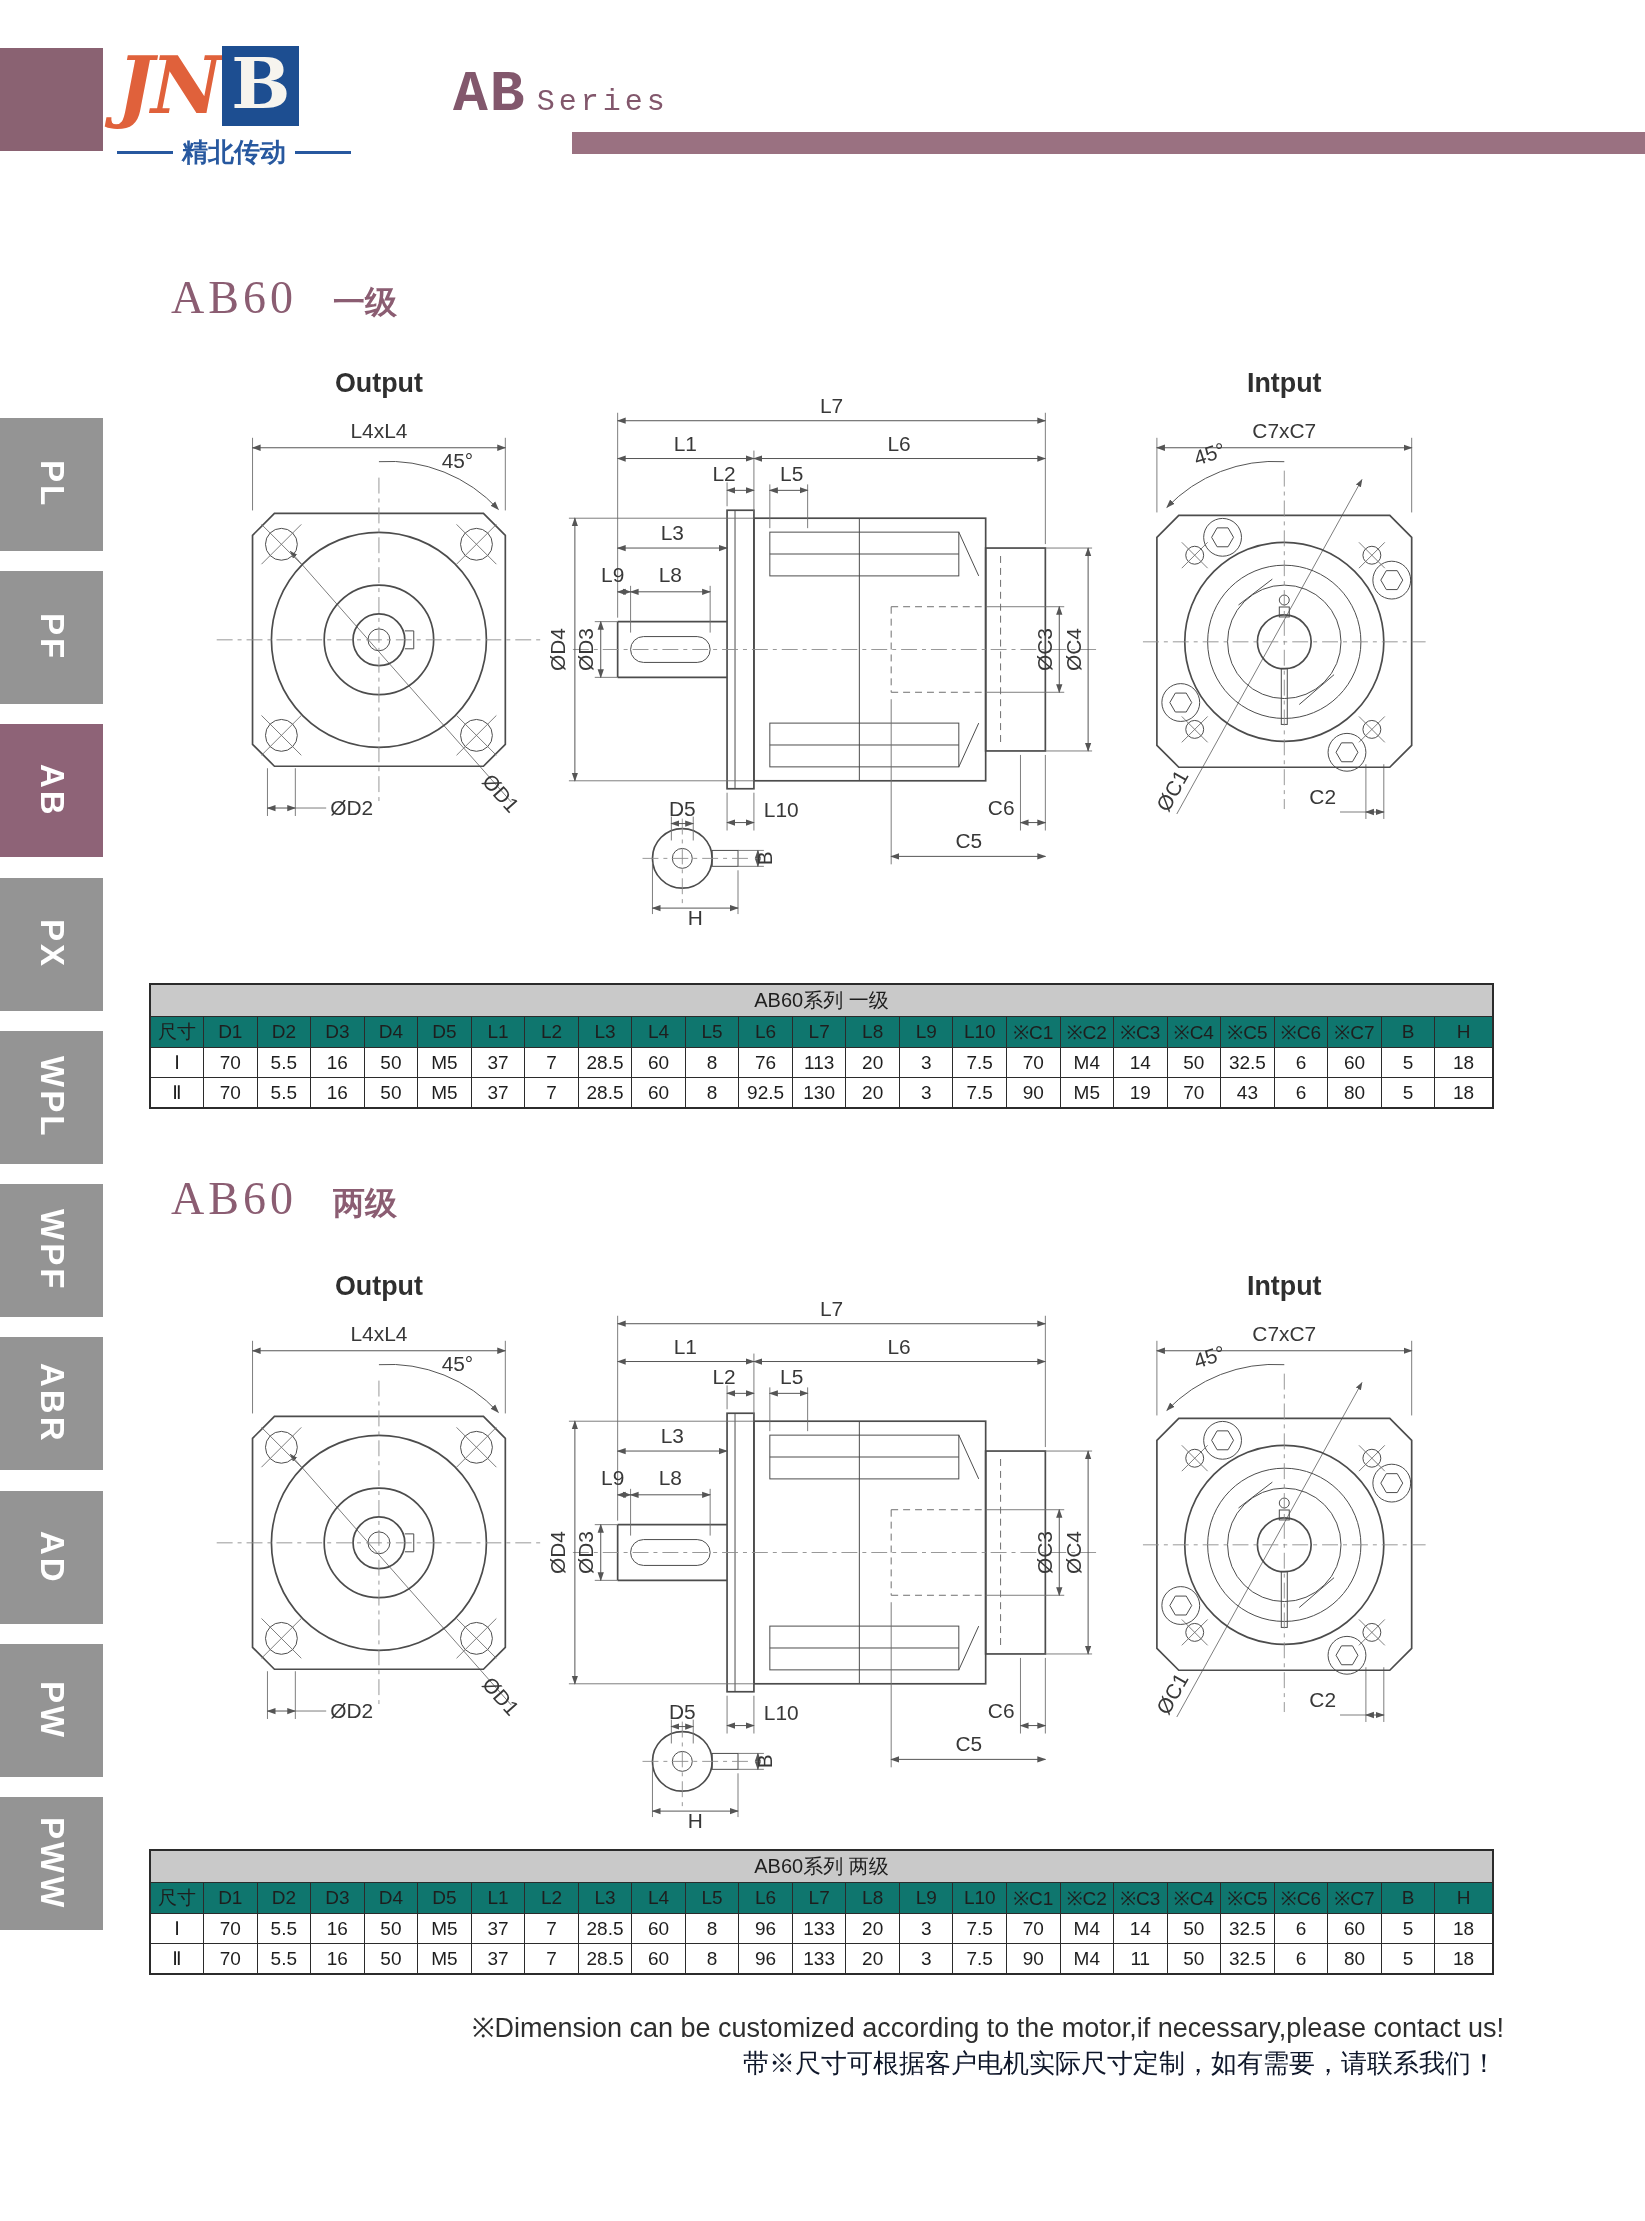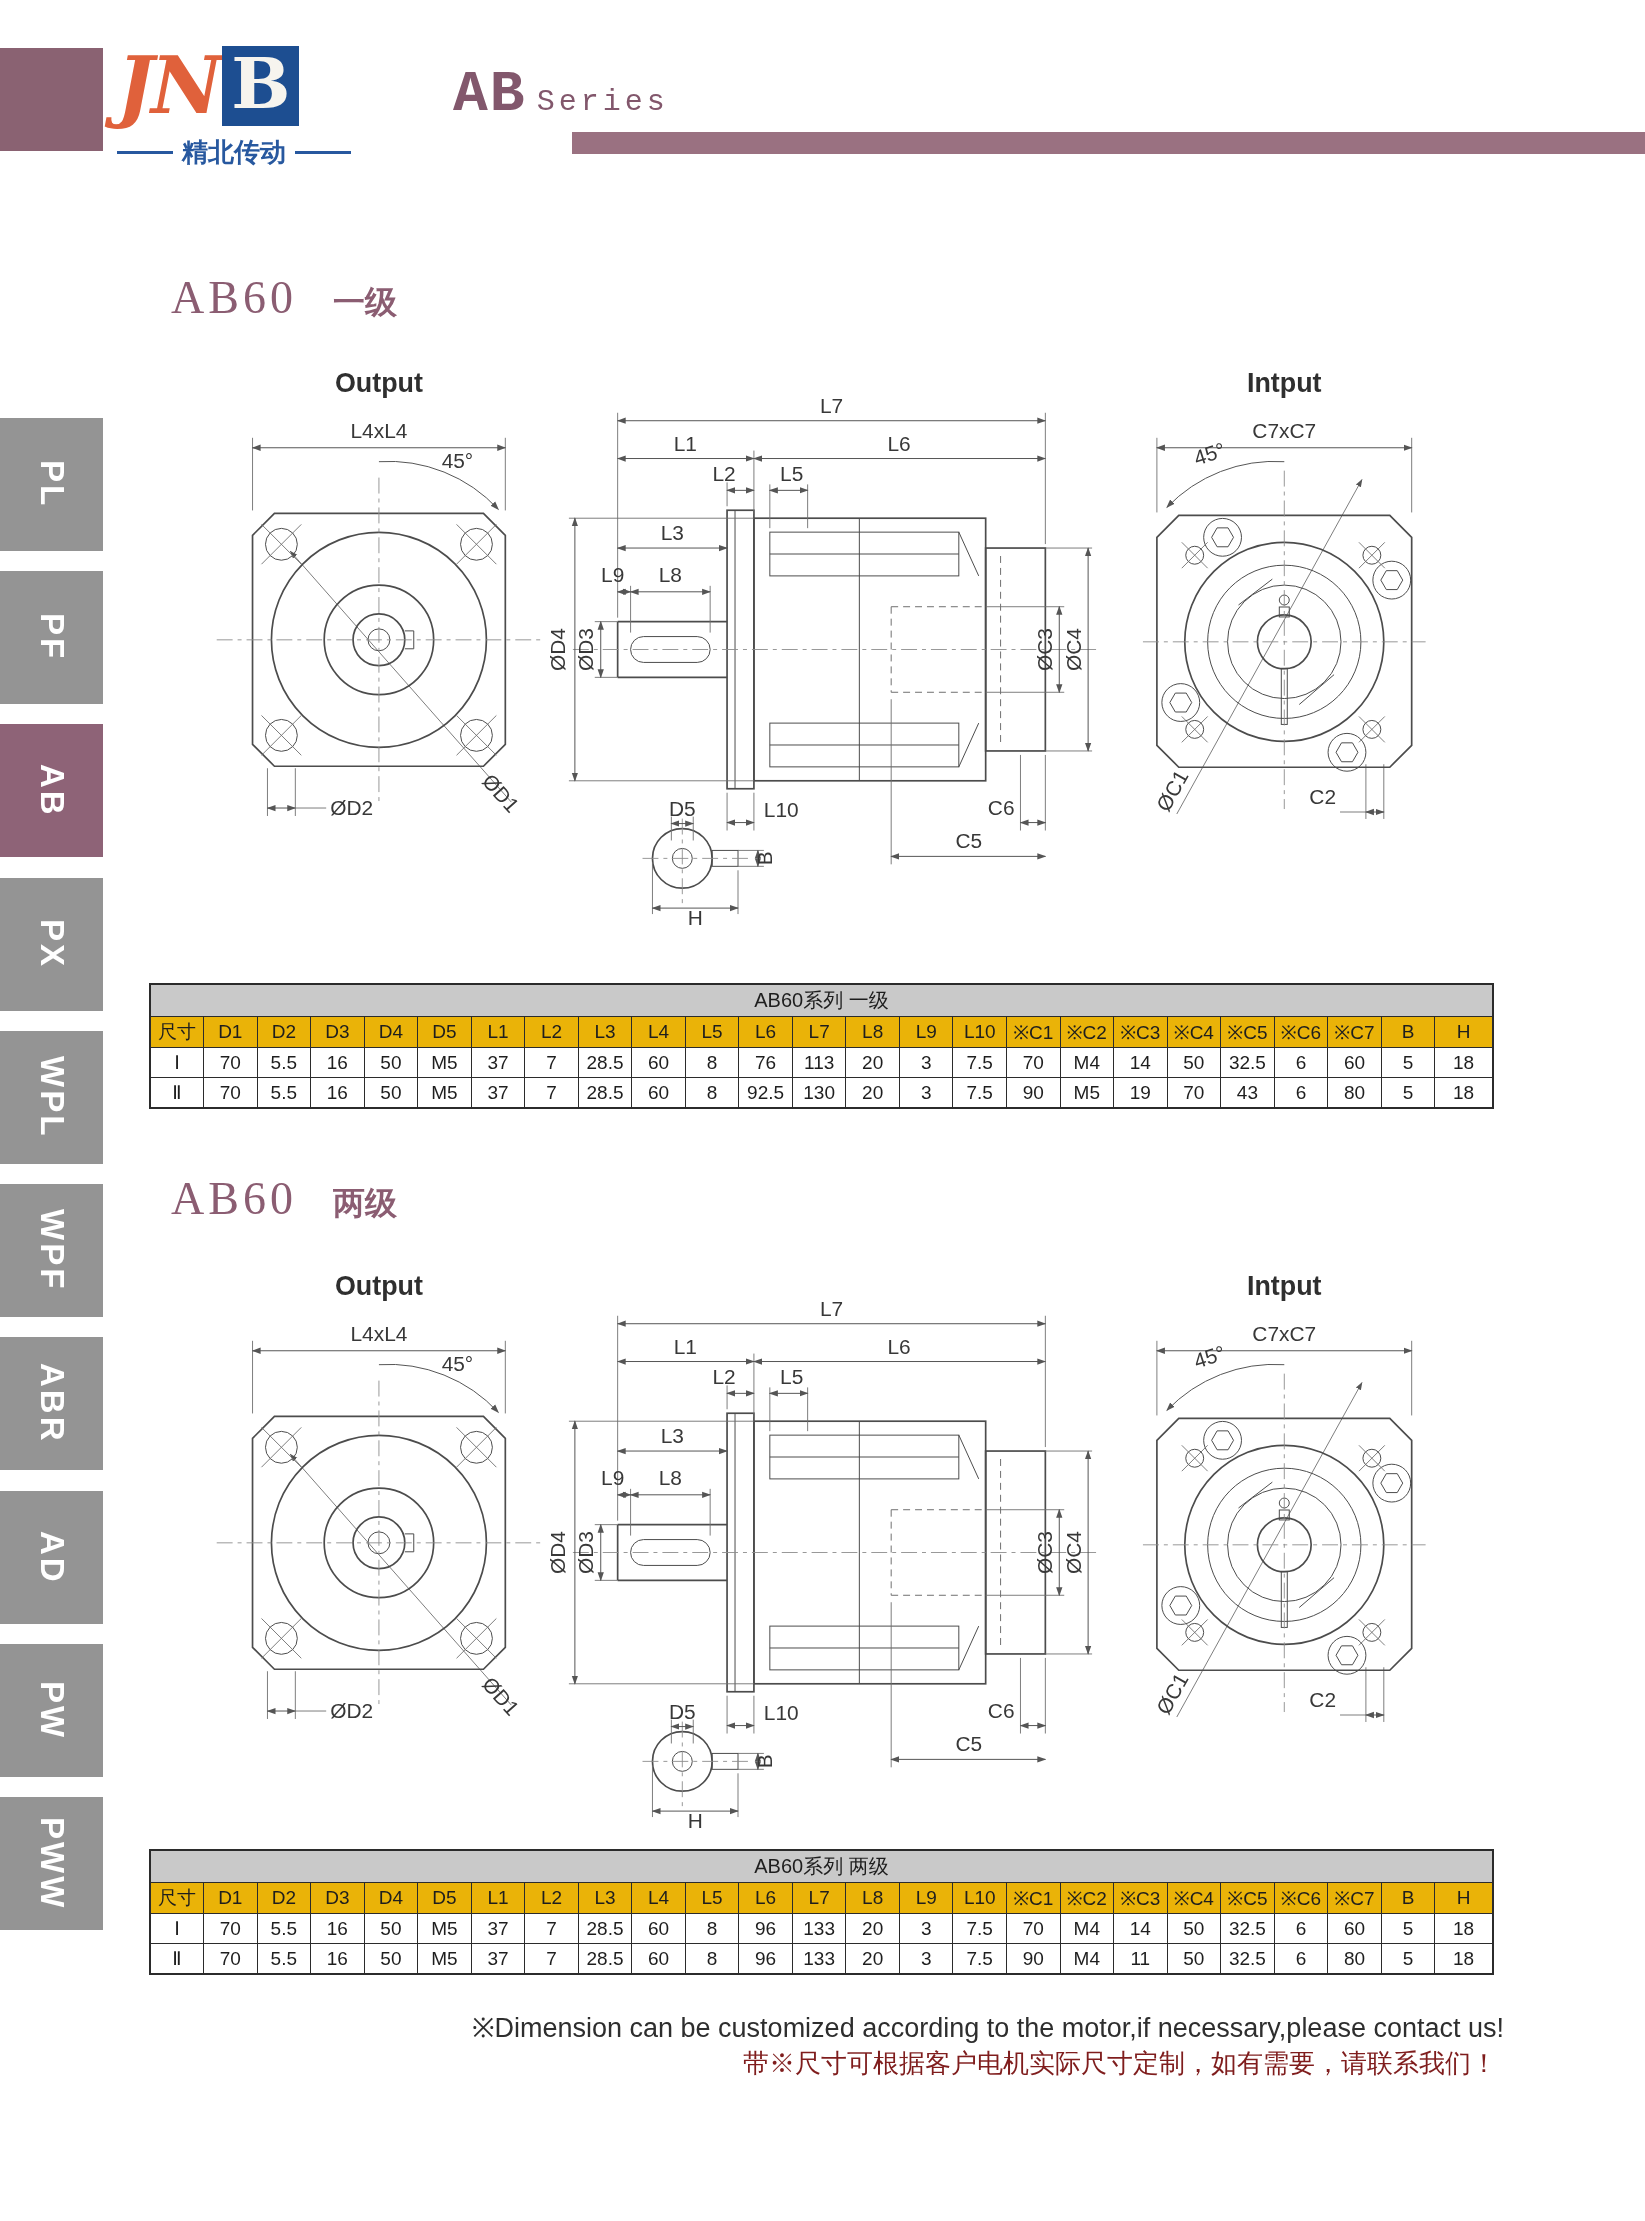--- a/index.html
+++ b/index.html
@@ -47,25 +47,25 @@
   .dt{font-family:"Liberation Sans",sans-serif;font-size:21px;fill:#383838;}
   .vt{font-family:"Liberation Sans",sans-serif;font-size:27px;font-weight:700;fill:#2f2f2f;}
 
   
   .tbl{position:absolute;left:149px;width:1345px;}
   .tbl table{width:100%;border-collapse:collapse;table-layout:fixed;border:2px solid #2b2b2b;}
   .tbl td{border:1px solid #2b2b2b;text-align:center;font-size:19px;color:#1e1e1e;
           padding:2px 0;height:25px;overflow:hidden;white-space:nowrap;}
   .tbl td:first-child{width:56px;}
   .tbl td.tt{background:#c9c9c9;font-size:20px;height:27px;}
-  .tbl td.th{background:#eab308;}
+  .tbl td.th{background:#0f766e;}
 
   
   .note-en{position:absolute;right:142px;top:2008px;font-size:27px;color:#2e2e2e;}
-  .note-zh{position:absolute;right:149px;top:2046px;font-size:26px;color:#7f1d1d;margin-left:36px;}
+  .note-zh{position:absolute;right:149px;top:2046px;font-size:26px;color:#0f172a;margin-left:36px;}
   .page-num{position:absolute;left:0;top:2076px;width:1646px;text-align:center;
             font-family:"Liberation Serif",serif;font-size:58px;letter-spacing:12px;color:#1f1f1f;}
 </style>
 </head>
 <body>
 
 <svg width="0" height="0" style="position:absolute">
   <defs>
     <marker id="arw" viewBox="0 0 10 10" refX="9" refY="5" markerWidth="9" markerHeight="9" orient="auto-start-reverse">
       <path d="M0,1.5 L10,5 L0,8.5 z" fill="#555"></path>

